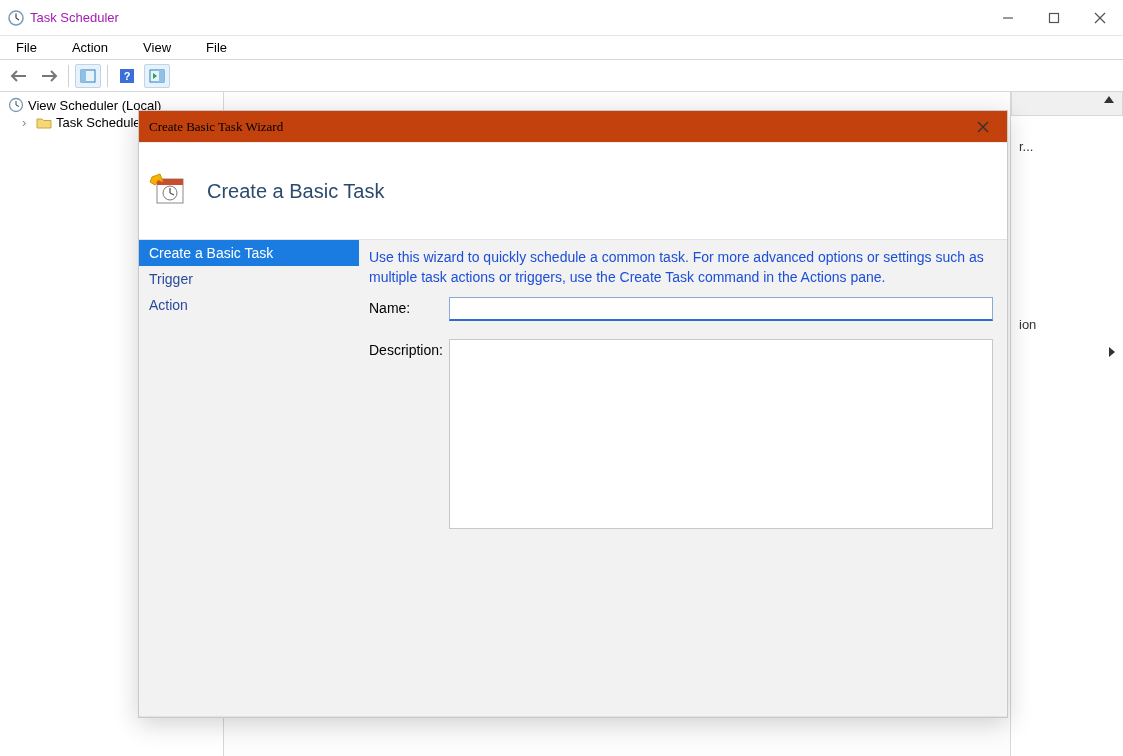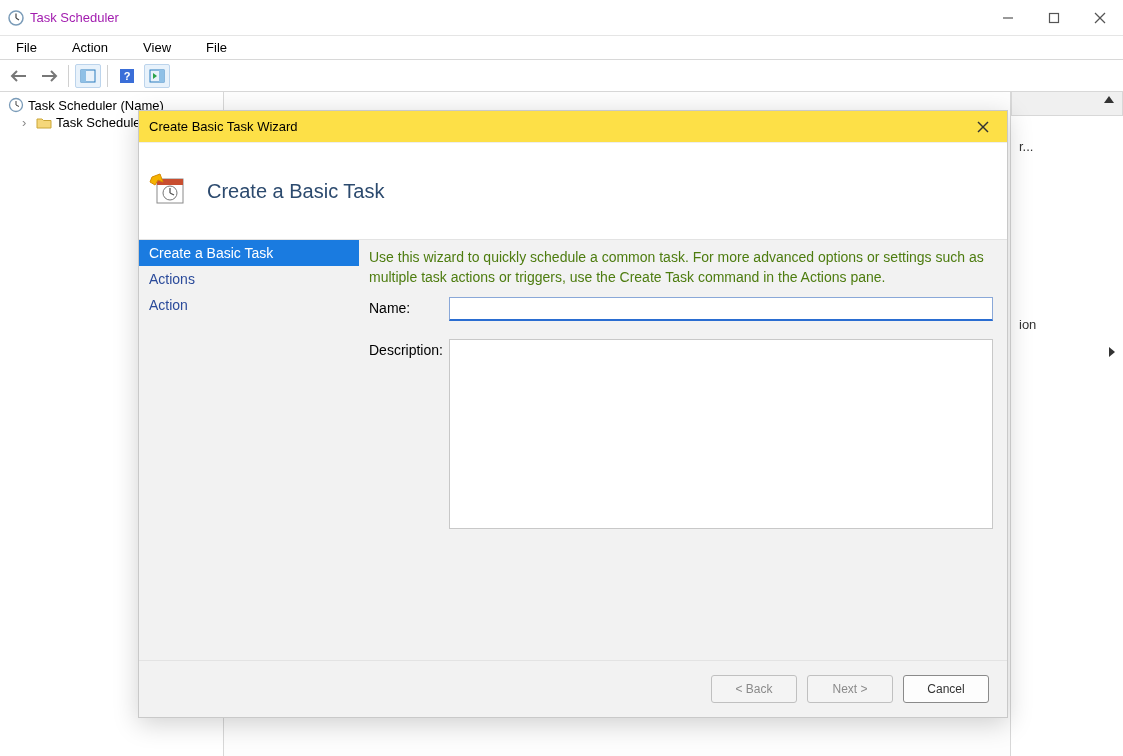--- a/index.html
+++ b/index.html
@@ -109,23 +109,24 @@
     width: 870px; height: 608px;
     background: #ffffff;
     border: 1px solid #c9c9c9;
     box-shadow: 0 6px 24px rgba(0,0,0,.18);
     display: flex; flex-direction: column;
   }
   .wizard-titlebar {
     height: 32px;
     display: flex; align-items: center;
     padding: 15px 10px;
-    background: #fde047;
+    background: #c2410c;
     border-bottom: 1px solid #eee;
     font-size: 13px;
+    font-family: Liberation Serif, serif;
   }
   .wizard-close { margin-left:auto; width:28px; height:24px; display:flex; align-items:center; justify-content:center; }
   .wizard-header {
     height: 96px;
     background: #ffffff;
     display:flex; align-items:center;
     gap: 18px;
     padding: 0 10px;
   }
   .wizard-header h1 {
@@ -153,21 +154,21 @@
   .step.selected {
     background: #1a7be0;
     color: #ffffff;
   }
   .step.future { color: #2a4a9a; }
   .wizard-content {
     flex: 1;
     padding: 8px 14px 14px 10px;
     font-size: 14px;
   }
-  .wizard-intro { color:#4d7c0f; line-height:1.4; }
+  .wizard-intro { color:#1d4ed8; line-height:1.4; }
   .form-row { display:flex; margin-top: 10px; }
   .form-label { width: 80px; padding-top:3px; }
   .text-input {
     flex: 1;
     height: 24px;
     border: 1px solid #8aa8d8;
     border-bottom: 2px solid #2a6dd1;
     background:#fff;
     padding: 2px 6px;
     font: inherit;
@@ -279,21 +280,21 @@
 <div class="body-area">
   <div class="tree-pane">
     <div class="tree-root">
       <span class="tree-ico">
         <svg width="16" height="16">
             <circle cx="8" cy="8" r="6.5" fill="#fff" stroke="#7a9bb8" stroke-width="1.3"></circle>
             <line x1="8" y1="8" x2="8" y2="4" stroke="#444"></line>
             <line x1="8" y1="8" x2="11" y2="9.5" stroke="#444"></line>
           </svg>
       </span>
-      <span style="overflow:hidden;white-space:nowrap;">Task Scheduler (Name)</span>
+      <span style="overflow:hidden;white-space:nowrap;">View Scheduler (Local)</span>
     </div>
     <div class="tree-child">
       <span style="color:#888;width:10px;">›</span>
       <span class="tree-ico">
         <svg width="16" height="14">
             <path d="M1 3 L6 3 L7.5 4.5 L15 4.5 L15 12 L1 12 Z" fill="#f5d77a" stroke="#caa638"></path>
           </svg>
       </span>
       <span style="overflow:hidden;white-space:nowrap;">Task Scheduler Library</span>
     </div>
@@ -342,34 +343,29 @@
         <line x1="21" y1="20" x2="25" y2="22" stroke="#555" stroke-width="1.3"></line>
         <polygon points="3,4 11,1 14,9 9,7 6,12 1,9" fill="#f5b300" stroke="#d78b00"></polygon>
       </svg>
     </span>
     <h1>Create a Basic Task</h1>
   </div>
 
   <div class="wizard-body">
     <div class="wizard-steps">
       <div class="step selected">Create a Basic Task</div>
-      <div class="step future">Actions</div>
+      <div class="step future">Trigger</div>
       <div class="step future">Action</div>
     </div>
     <div class="wizard-content">
       <div class="wizard-intro">Use this wizard to quickly schedule a common task.  For more advanced options or settings such as multiple task actions or triggers, use the Create Task command in the Actions pane.</div>
       <div class="form-row">
         <div class="form-label">Name:</div>
         <input class="text-input" type="text" value="" style="">
       </div>
       <div class="form-row" style="margin-top:18px;">
         <div class="form-label">Description:</div>
         <textarea class="text-area" value="" style=""></textarea>
       </div>
     </div>
   </div>
 
-  <div class="wizard-footer">
-    <button class="btn" disabled="">&lt; Back</button>
-    <button class="btn" disabled="">Next &gt;</button>
-    <button class="btn primary">Cancel</button>
-  </div>
 </div>
 
 </body></html>

